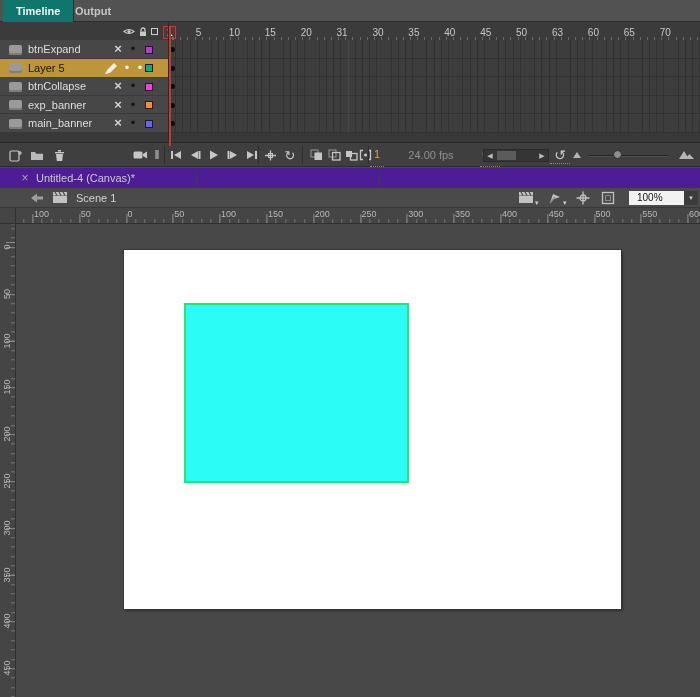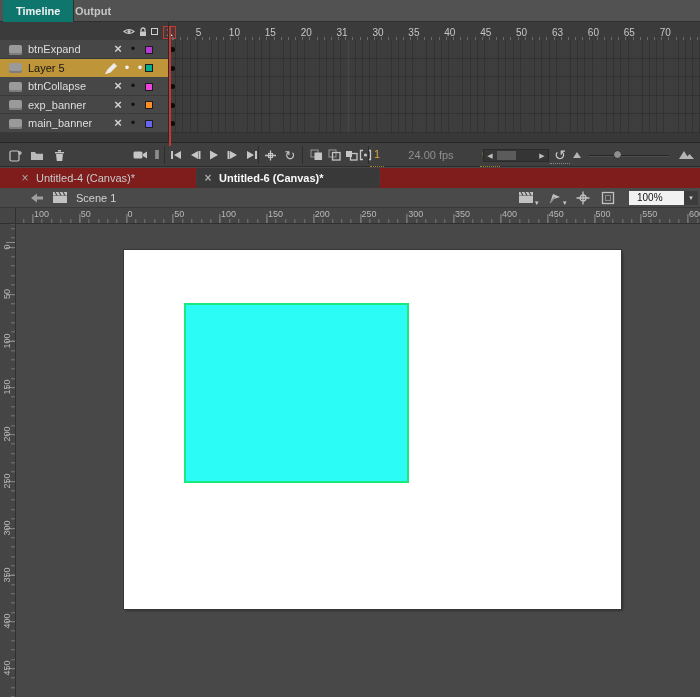--- a/index.html
+++ b/index.html
@@ -52,21 +52,21 @@
   .num-orange { color:#d8a43b; font-size:11px; border-bottom:1px dotted #a97f2c; line-height:13px; }
   .txt-gray { color:#909090; font-size:11px; }
   #tl-scrollbar { left:483px; top:6px; width:66px; height:13px; background:#353535; border:1px solid #2a2a2a; }
   #tl-scroll-thumb { position:absolute; left:13px; top:1px; width:19px; height:9px; background:#5b5b5b; }
   .scroll-arrow { position:absolute; top:0; width:12px; height:11px; font-size:7px; line-height:11px; text-align:center; color:#bdbdbd; }
   #undo-loop { left:550px; top:2px; width:20px; height:20px; font-size:14px; color:#c9c9c9; text-align:center; line-height:20px; border-bottom:1px dotted #8a8a8a; height:19px; }
   #fps-slider-track { left:589px; top:12px; width:80px; height:2px; background:#262626; border-bottom:1px solid #4e4e4e; }
   #fps-slider-thumb { left:613px; top:7px; width:9px; height:9px; border-radius:50%; background:#8f8f8f; border:1px solid #2a2a2a; }
 
   
-  #doc-tabstrip { left:0; top:168px; width:700px; height:20px; background:#7f1d1d; }
+  #doc-tabstrip { left:0; top:168px; width:700px; height:20px; background:#4c1d95; }
   .doc-tab { position:absolute; top:0; height:20px; line-height:20px; font-size:11px; color:#c9c9c9; }
   .doc-tab .close { display:inline-block; width:22px; text-align:center; color:#a8a8a8; font-size:12px; }
   .doc-tab.active { background:#393939; color:#fafafa; font-weight:bold; }
   .doc-sep { position:absolute; top:2px; width:1px; height:16px; background:#3e3e3e; }
 
   
   #edit-bar { left:0; top:188px; width:700px; height:20px; background:#4a4a4a; border-bottom:1px solid #383838; }
   #scene-label { position:absolute; left:76px; top:0; line-height:20px; font-size:11px; color:#d2d2d2; }
   .ddv { position:absolute; font-size:7px; color:#c9c9c9; }
   #zoom-box { position:absolute; left:629px; top:3px; width:55px; height:14px; background:#f2f2f2; color:#111; font-size:10px; line-height:14px; padding-left:8px; }
@@ -317,23 +317,20 @@
           <polygon points="11.5,4 16,9 7,9" fill="#b5b5b5"></polygon>
         </svg>
     </span>
   </div>
 
   <div class="abs" id="doc-tabstrip">
     <div class="doc-tab" style="left:14px;width:182px">
       <span class="close">×</span><span>Untitled-4 (Canvas)*</span>
     </div>
     <div class="doc-sep" style="left:196px"></div>
-    <div class="doc-tab active" style="left:197px;width:182px">
-      <span class="close">×</span><span>Untitled-6 (Canvas)*</span>
-    </div>
     <div class="doc-sep" style="left:379px"></div>
   </div>
 
   <div class="abs" id="edit-bar">
     <span class="abs" style="left:30px;top:4px">
       <svg width="14" height="12">
           <path d="M13,4.5 H7 V1.5 L1,6 7,10.5 V7.5 h6 Z" fill="#9f9f9f"></path>
         </svg>
     </span>
     <span class="abs" style="left:52px;top:3px">

